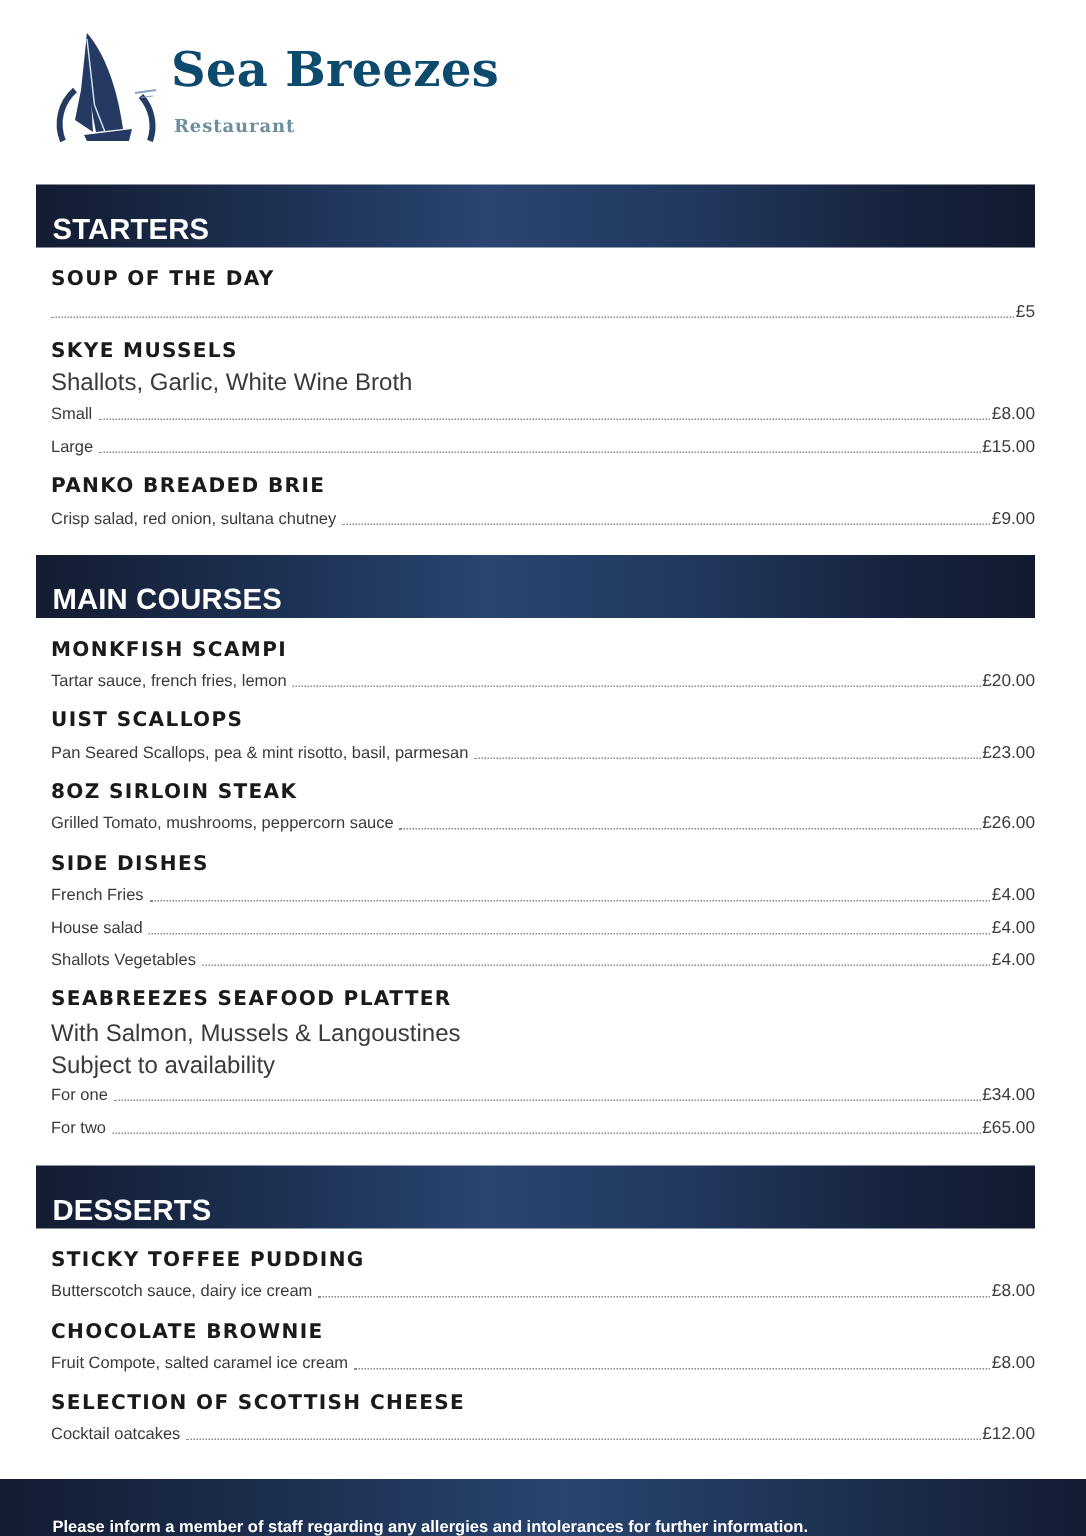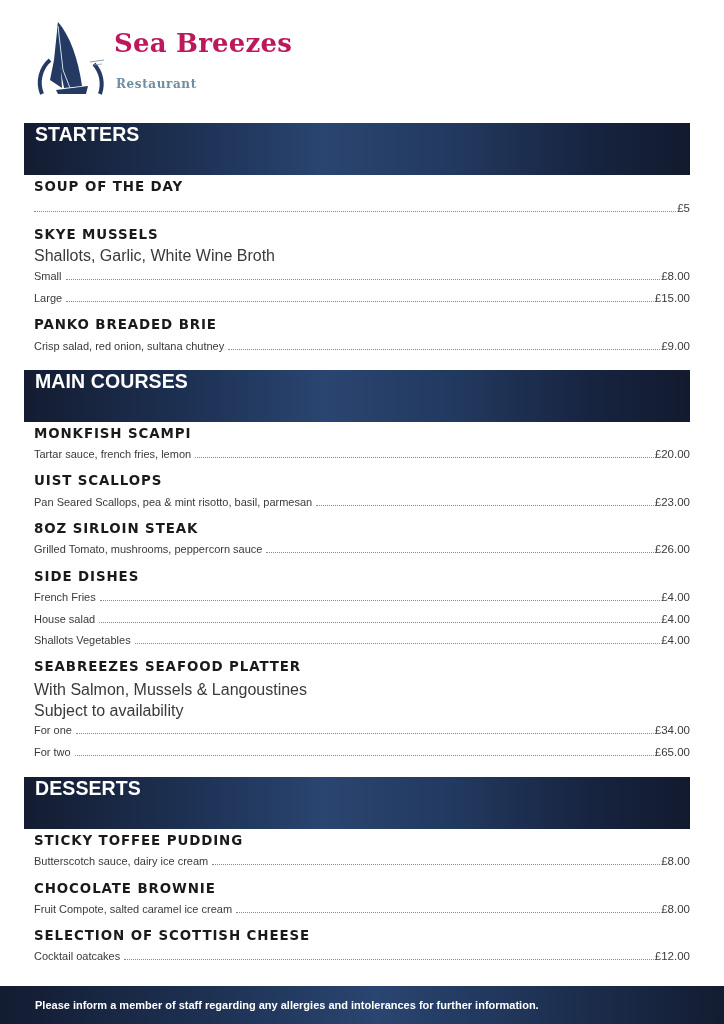--- a/index.html
+++ b/index.html
@@ -1,39 +1,39 @@
 <!DOCTYPE html>
 <html><head>
 <meta charset="utf-8">
 <style>
   * { box-sizing: border-box; margin: 0; padding: 0; }
   html, body { width: 724px; height: 1024px; background: #ffffff; overflow: hidden; }
   body { position: relative; font-family: "DejaVu Sans", sans-serif; color: #1a1a1a; }
 
   .header { position: absolute; left: 0; top: 0; width: 724px; height: 118px; }
   .logo-mark { position: absolute; left: 36px; top: 20px; width: 70px; height: 76px; }
-  .brand-name { position: absolute; left: 114px; top: 30px; font-family: "DejaVu Serif", serif; font-weight: bold; font-size: 26px; color: #be185d; letter-spacing: 0.2px; line-height: 1; }
+  .brand-name { position: absolute; left: 114px; top: 30px; font-family: "DejaVu Serif", serif; font-weight: bold; font-size: 32px; color: #0c4a6e; letter-spacing: 0.2px; line-height: 1; }
   .brand-sub { position: absolute; left: 116px; top: 78px; font-family: "DejaVu Serif", serif; font-weight: bold; font-size: 12px; color: #6e8fa2; letter-spacing: 0.6px; line-height: 1; }
   .menu-title { position: absolute; left: 376px; top: 66px; font-family: "DejaVu Sans", sans-serif; font-weight: bold; font-size: 29px; color: #243a63; letter-spacing: 4.6px; line-height: 1; }
 
-  .section-bar { position: absolute; left: 24px; width: 666px; height: 52px;
+  .section-bar { position: absolute; left: 24px; width: 666px; height: 42px;
     background: linear-gradient(90deg, #131c31 0%, #1f3458 28%, #2a4570 45%, #22395f 65%, #172440 85%, #121a2e 100%);
-    display: flex; align-items: flex-start; padding-left: 11px; }
+    display: flex; align-items: flex-end; padding-left: 11px; }
   .section-bar span { color: #ffffff; font-family: "Liberation Sans", sans-serif; font-weight: bold; font-size: 19.5px; letter-spacing: 0.1px; }
 
   .item-title { position: absolute; left: 34px; font-family: "DejaVu Sans", sans-serif; font-weight: bold; font-size: 13.4px; letter-spacing: 0.9px; color: #1a1a1a; line-height: 1; white-space: nowrap; text-align: center; }
   .line { position: absolute; left: 34px; width: 656px; height: 14px; display: flex; align-items: flex-end; font-family: "Liberation Sans", sans-serif; font-size: 11px; color: #3a3a3a; line-height: 1; white-space: nowrap; }
   .line .label { flex: 0 0 auto; padding-right: 4px; }
   .line .dots { flex: 1 1 auto; border-bottom: 1px dotted #8a8a8a; margin-bottom: 2px; height: 1px; }
   .line .price { flex: 0 0 auto; padding-left: 1px; font-size: 11.5px; }
   .note { position: absolute; left: 34px; font-family: "Liberation Sans", sans-serif; font-size: 16px; color: #3a3a3a; line-height: 1; white-space: nowrap; }
 
   .footer-bar { position: absolute; left: 0; top: 986px; width: 724px; height: 38px;
     background: linear-gradient(90deg, #131c31 0%, #1e3254 30%, #2a4570 52%, #1e3254 75%, #131c31 100%);
-    display: flex; align-items: center; padding-left: 35px; }
+    display: flex; align-items: flex-end; padding-left: 35px; }
   .footer-bar span { color: #ffffff; font-family: "Liberation Sans", sans-serif; font-weight: bold; font-size: 11px; }
 </style>
 </head>
 <body>
 
 <div class="header">
   <svg class="logo-mark" viewBox="0 0 70 76">
     <path d="M6 74 A30 30 0 0 1 14 40" fill="none" stroke="#243a63" stroke-width="4"></path>
     <path d="M64 74 A30 30 0 0 0 58 44" fill="none" stroke="#243a63" stroke-width="4"></path>
     <path d="M22 2 C34 16 42 38 46 66 L28 68 C24 48 20 24 22 2 Z" fill="#243a63"></path>

